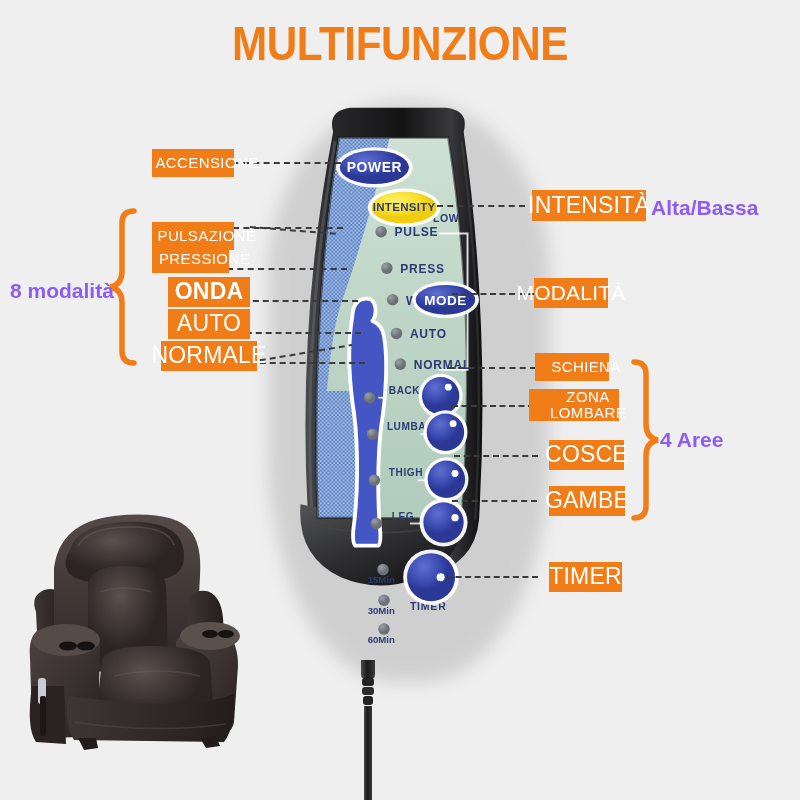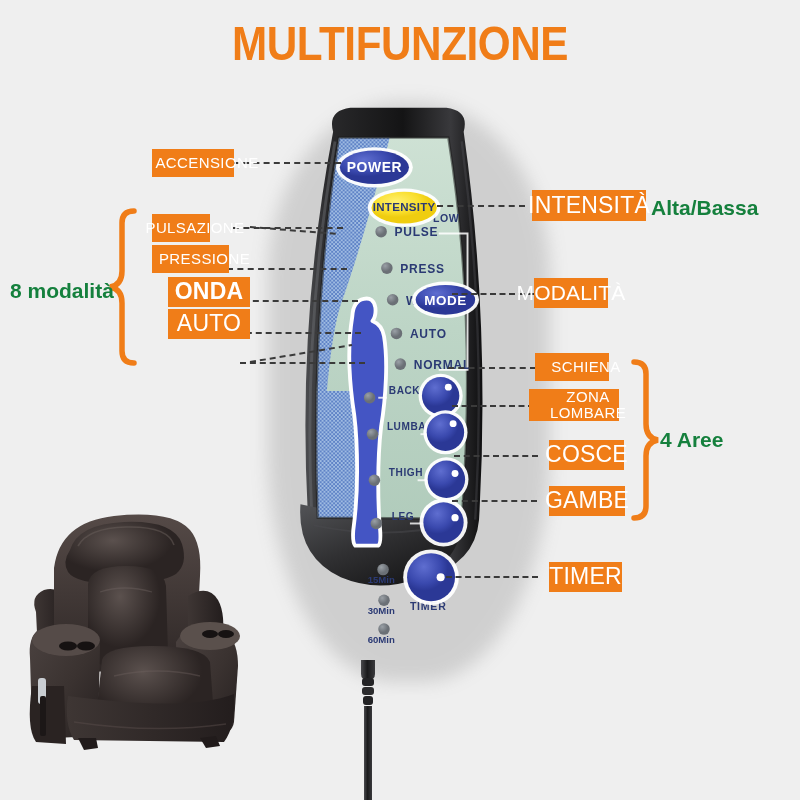--- a/index.html
+++ b/index.html
@@ -54,21 +54,21 @@
     text-align: center;
     font-weight: 300;
   }
   .chip.sm { font-size: 15px; letter-spacing: .4px; padding-left: 28px; }
   .chip.md { font-size: 21px; letter-spacing: .2px; }
   .chip.lg { font-size: 23px; letter-spacing: .2px; margin-left: 16px; }
 
   
   .otext {
     position: absolute;
-    color: #15803d;
+    color: #8b5cf6;
     font-weight: bold;
     font-size: 21px;
     white-space: nowrap;
   }
 
   
   .lead {
     position: absolute;
     height: 0; border-top: 2px dashed #3a3a3a;
   }
@@ -335,28 +335,29 @@
 
   <svg style="position:absolute;left:108px;top:208px;" width="34" height="158">
     <path d="M26 3 q-12 0 -12 12 l0 48 q0 14 -12 16 q12 2 12 16 l0 48 q0 12 12 12" fill="none" stroke="#f07d18" stroke-width="5.5" stroke-linecap="round"></path>
   </svg>
   <svg style="position:absolute;left:626px;top:358px;" width="34" height="164">
     <path d="M8 4 q12 0 12 12 l0 50 q0 14 12 16 q-12 2 -12 16 l0 50 q0 12 -12 12" fill="none" stroke="#f07d18" stroke-width="5.5" stroke-linecap="round"></path>
   </svg>
 
   <div class="chip sm" style="left:152px; top:149px; width:82px; height:28px;">ACCENSIONE</div>
 
-  <div class="chip sm" style="left:152px; top:214px; width:58px; height:28px;">PULSAZIONE</div>
+  <div class="chip sm" style="left:152px; top:222px; width:82px; height:28px;">PULSAZIONE</div>
 
   <div class="chip sm" style="left:152px; top:245px; width:77px; height:28px;">PRESSIONE</div>
 
   <div class="chip lg" style="left:152px; top:277px; width:82px; height:30px;font-weight:bold;">ONDA</div>
 
   <div class="chip lg" style="left:152px; top:309px; width:82px; height:30px;">AUTO</div>
 
+  <div class="chip lg" style="left:145px; top:341px; width:96px; height:30px;">NORMALE</div>
 
   <div class="otext" style="left:10px; top:279px;">8 modalità</div>
 
   <div class="chip lg" style="left:516px; top:190px; width:114px; height:31px;">INTENSITÀ</div>
 
   <div class="otext" style="left:651px; top:196px;">Alta/Bassa</div>
 
   <div class="chip md" style="left:534px; top:278px; width:74px; height:30px;">MODALITÀ</div>
 
   <div class="chip sm" style="left:535px; top:353px; width:74px; height:28px;">SCHIENA</div>

